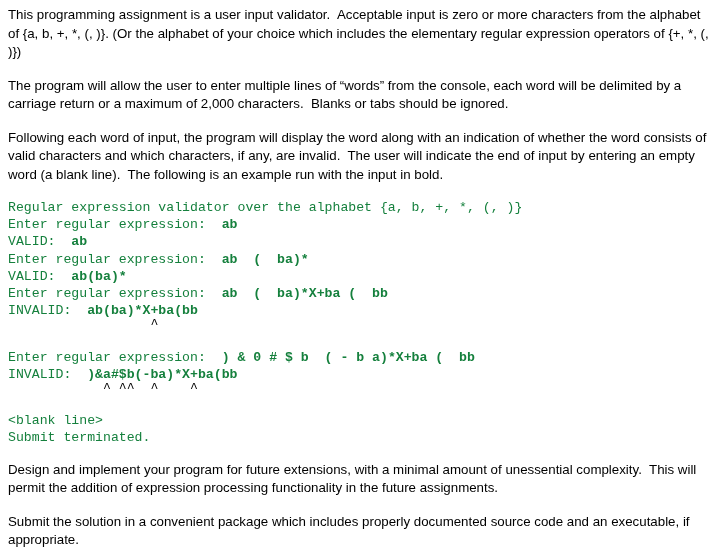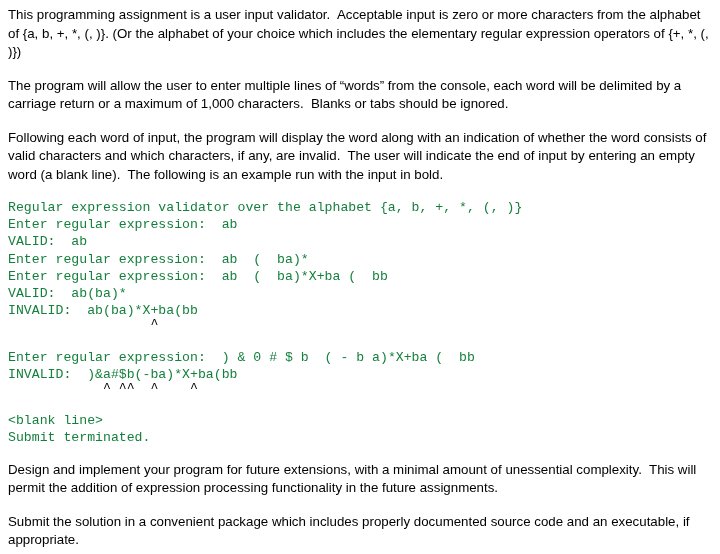--- a/index.html
+++ b/index.html
@@ -38,55 +38,55 @@
     font-size: 13.2px;
     line-height: 17.2px;
     white-space: pre;
     color: #15803d;
     margin: 0;
   }
   .console-block {
     margin: 8px 0 14px 0;
   }
   .console .bold {
-    font-weight: normal;
+    font-weight: bold;
   }
   .spacer-line {
     height: 17.2px;
   }
   .carets {
     font-family: "Liberation Mono", "DejaVu Sans Mono", monospace;
     font-size: 13.2px;
     line-height: 12px;
     white-space: pre;
   }
 </style>
 </head>
 <body>
 
 <div class="page">
 
   <p class="para">This programming assignment is a user input validator.  Acceptable input is zero or more characters from the alphabet of {a, b, +, *, (, )}. (Or the alphabet of your choice which includes the elementary regular expression operators of {+, *, (, )})</p>
 
-  <p class="para">The program will allow the user to enter multiple lines of “words” from the console, each word will be delimited by a carriage return or a maximum of 1,000 characters.  Blanks or tabs should be ignored.</p>
+  <p class="para">The program will allow the user to enter multiple lines of “words” from the console, each word will be delimited by a carriage return or a maximum of 2,000 characters.  Blanks or tabs should be ignored.</p>
 
   <p class="para">Following each word of input, the program will display the word along with an indication of whether the word consists of valid characters and which characters, if any, are invalid.  The user will indicate the end of input by entering an empty word (a blank line).  The following is an example run with the input in bold.</p>
 
   <div class="console-block">
     <div class="console">Regular expression validator over the alphabet {a, b, +, *, (, )}</div>
 
     <div class="console"><span>Enter regular expression:  </span><span class="bold">ab</span></div>
 
     <div class="console"><span>VALID:  </span><span class="bold">ab</span></div>
 
     <div class="console"><span>Enter regular expression:  </span><span class="bold">ab  (  ba)*</span></div>
 
+    <div class="console"><span>VALID:  </span><span class="bold">ab(ba)*</span></div>
+
     <div class="console"><span>Enter regular expression:  </span><span class="bold">ab  (  ba)*X+ba (  bb</span></div>
-
-    <div class="console"><span>VALID:  </span><span class="bold">ab(ba)*</span></div>
 
     <div class="console"><span>INVALID:  </span><span class="bold">ab(ba)*X+ba(bb</span></div>
 
     <div class="carets">                  ^</div>
 
     <div class="spacer-line"></div>
 
     <div class="console"><span>Enter regular expression:  </span><span class="bold">) &amp; 0 # $ b  ( - b a)*X+ba (  bb</span></div>
 
     <div class="console"><span>INVALID:  </span><span class="bold">)&amp;a#$b(-ba)*X+ba(bb</span></div>

